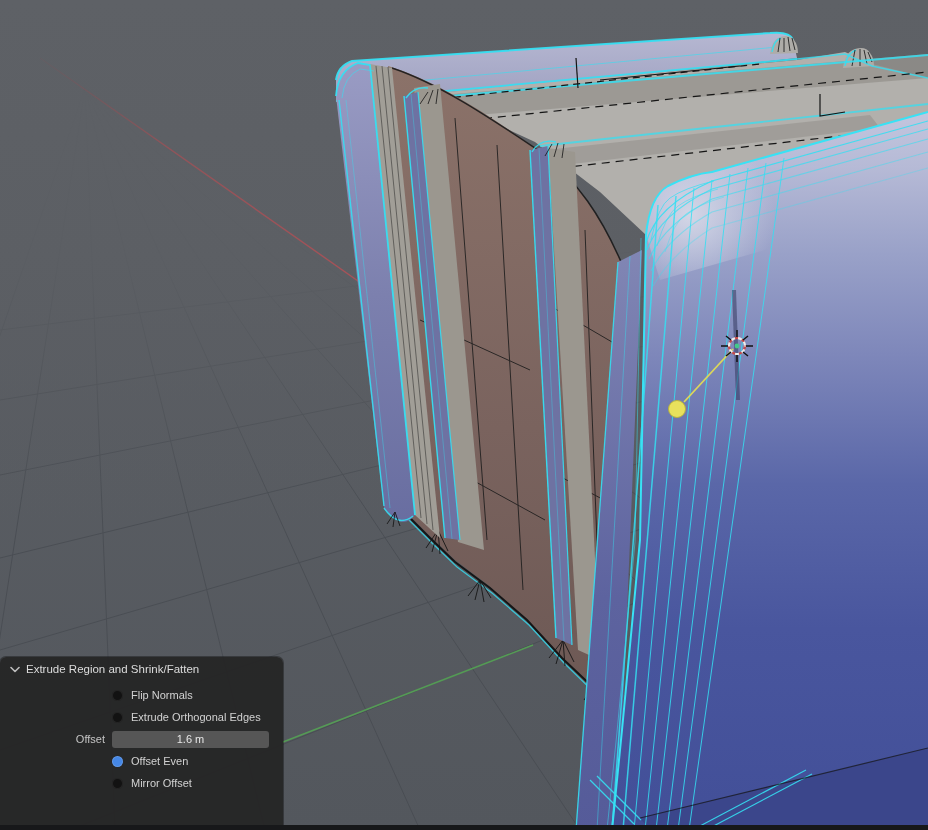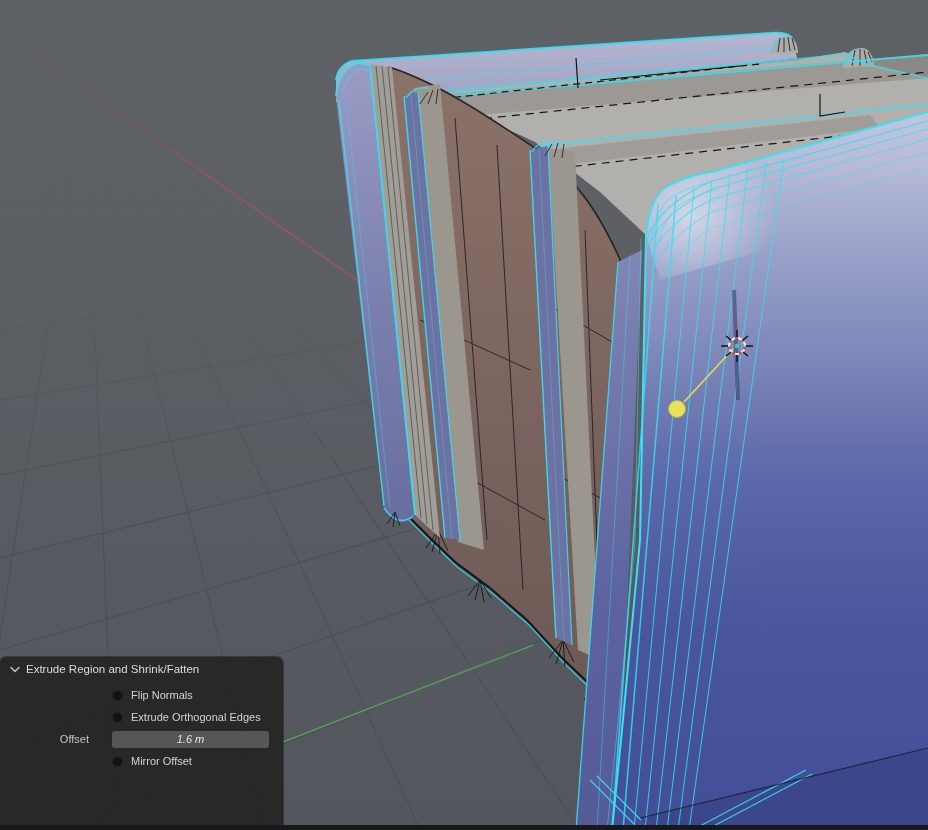--- a/index.html
+++ b/index.html
@@ -10,29 +10,29 @@
   
   .op-panel{position:absolute;left:0;top:657px;width:283px;height:173px;
     background:rgba(38,38,38,0.97);border-radius:6px 6px 0 0;
     box-shadow:0 0 0 1px rgba(0,0,0,.35);color:#d2d2d2;font-size:11px;}
   .op-header{display:flex;align-items:center;height:24px;padding:0 8px;}
   .op-chevron{width:14px;height:14px;margin-right:4px;display:flex;
     align-items:center;justify-content:center;color:#bdbdbd;}
   .op-title{color:#dcdcdc;font-size:11.5px;white-space:nowrap;}
   .op-rows{padding-top:3px;}
   .op-row{display:flex;align-items:center;height:22px;}
-  .lcol{width:112px;text-align:right;padding-right:23px;box-sizing:border-box;
+  .lcol{width:112px;text-align:right;padding-right:7px;box-sizing:border-box;
     color:#c4c4c4;flex:0 0 auto;}
   .chk{width:11px;height:11px;border-radius:50%;background:#121212;
     box-shadow:inset 0 0 0 1px rgba(255,255,255,.08);flex:0 0 auto;cursor:pointer;}
   .chk.on{background:#4587e6;box-shadow:inset 0 0 0 1px rgba(255,255,255,.15);}
   .chk-label{margin-left:8px;color:#d2d2d2;white-space:nowrap;}
   .val-field{width:157px;height:17px;background:#565656;border-radius:3px;
     display:flex;align-items:center;justify-content:center;color:#e6e6e6;
-    cursor:pointer;font-style:italic;}
+    cursor:pointer;}
   .bottom-strip{position:absolute;left:0;top:825px;width:928px;height:5px;
     background:#17181a;}
 </style>
 </head>
 <body>
 
 <div id="stage">
 
 <svg id="scene" width="928" height="830" viewBox="0 0 928 830">
   <defs>
@@ -339,20 +339,25 @@
         <span class="lcol"></span>
         <span class="chk"></span>
         <span class="chk-label">Extrude Orthogonal Edges</span>
       </div>
       <div class="op-row">
         <span class="lcol">Offset</span>
         <span class="val-field">1.6 m</span>
       </div>
       <div class="op-row">
         <span class="lcol"></span>
+        <span class="chk on"></span>
+        <span class="chk-label">Offset Even</span>
+      </div>
+      <div class="op-row">
+        <span class="lcol"></span>
         <span class="chk"></span>
         <span class="chk-label">Mirror Offset</span>
       </div>
     </div>
   </div>
 
   <div class="bottom-strip"></div>
 </div>
 
 </body></html>

